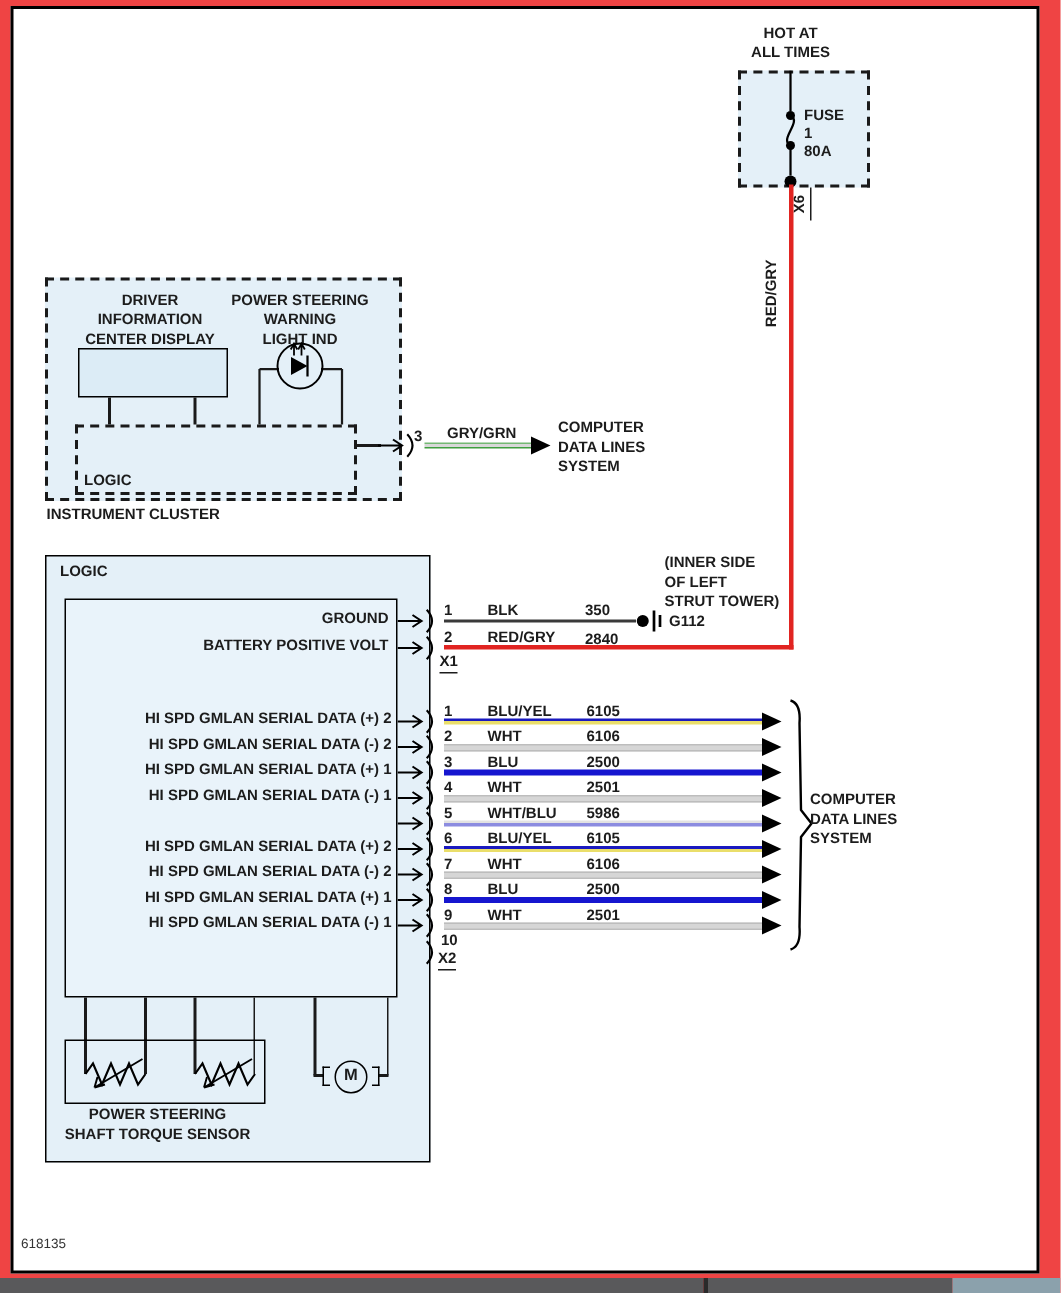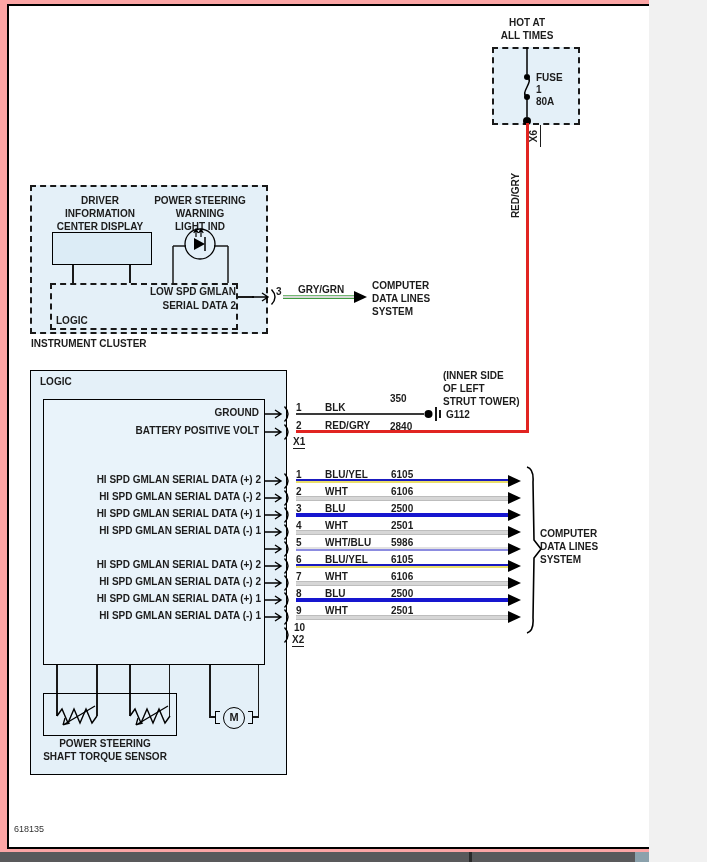--- a/index.html
+++ b/index.html
@@ -1,17 +1,17 @@
 <!DOCTYPE html>
 <html><head>
 <meta charset="utf-8">
 <style>
   html,body{margin:0;padding:0;}
   body{background:#f1f1f1;font-family:"Liberation Sans",sans-serif;}
-  #stage{position:relative;width:649px;height:862px;background:#fca5a5;overflow:hidden;}
+  #stage{position:relative;width:707px;height:862px;background:#ef4444;overflow:hidden;}
   .page{position:absolute;left:7px;top:4px;width:686px;height:845px;background:#ffffff;border:2px solid #000;box-sizing:border-box;}
   .lbl{position:absolute;font:700 10px "Liberation Sans",sans-serif;color:#1c1c1c;line-height:13px;white-space:pre-line;}
   .small{font:400 9px "Liberation Sans",sans-serif;color:#333;}
   .ctr{text-align:center;}
   .rt{text-align:right;}
   .box{position:absolute;box-sizing:border-box;}
   .fill{background:#e4f0f8;}
   .solid{border:1.5px solid #000;}
   .dash{border:2px dashed #1a1a1a;}
   .hline,.vline{position:absolute;background:#1a1a1a;}
@@ -69,22 +69,20 @@
 LIGHT IND</div>
   <svg style="position:absolute;left:168px;top:224px;" width="70" height="66" viewBox="0 0 70 66">
     <path d="M5,22 H18 M46,22 H60 M5,22 V59 M60,22 V59" stroke="#1a1a1a" stroke-width="1.5" fill="none"></path>
     <circle cx="32" cy="20" r="15" stroke="#000" stroke-width="1.3" fill="none"></circle>
     <polygon points="26,14 26,26 37,20" fill="#000"></polygon>
     <path d="M37,13 V27" stroke="#000" stroke-width="1.5"></path>
     <path d="M28,13 V6 M25.8,9 L28,5 L30.2,9 M33,13 V6 M30.8,9 L33,5 L35.2,9" stroke="#000" stroke-width="1.2" fill="none"></path>
   </svg>
   <div class="box" style="left:50px;top:283px;width:188px;height:47px;border:2px dashed #1a1a1a;"></div>
   <div class="lbl" style="left:56px;top:314px;">LOGIC</div>
-  <div class="lbl rt" style="left:130px;top:285px;width:106px;line-height:14px;">LOW SPD GMLAN
-SERIAL DATA 2</div>
   <div class="vline" style="left:72px;top:265px;width:1.5px;height:18px;"></div>
   <div class="vline" style="left:129px;top:265px;width:1.5px;height:18px;"></div>
 
   <div class="hline" style="left:238px;top:296px;width:16px;height:1.5px;"></div>
   <svg class="conn" style="left:252px;top:288px;" viewBox="0 0 27 18">
     <path d="M0,9 H15 M10,5 L16,9 L10,13 M19.5,1.5 Q26.5,9 19.5,16.5" fill="none" stroke="#000" stroke-width="1.4"></path>
   </svg>
   <div class="lbl" style="left:276px;top:285px;">3</div>
   <div class="wire w-grygrn" style="left:283px;top:295px;width:71px;"></div>
   <div class="lbl" style="left:298px;top:283px;">GRY/GRN</div>
@@ -98,21 +96,21 @@
   <div class="box solid" style="left:43px;top:399px;width:222px;height:266px;background:#e9f3fa;"></div>
   <div class="lbl small" style="left:14px;top:824px;">618135</div>
 
   <div class="lbl rt" style="left:100px;top:406px;width:159px;">GROUND</div>
   <svg class="conn" style="left:265px;top:405px;" viewBox="0 0 27 18">
       <path d="M0,9 H15 M10,5 L16,9 L10,13 M19.5,1.5 Q26.5,9 19.5,16.5" fill="none" stroke="#000" stroke-width="1.4"></path>
     </svg>
   <div class="lbl" style="left:296px;top:401px;">1</div>
   <div class="wire w-blk" style="left:296px;top:412.5px;width:128px;"></div>
   <div class="lbl" style="left:325px;top:401px;">BLK</div>
-  <div class="lbl" style="left:390px;top:392px;">350</div>
+  <div class="lbl" style="left:390px;top:401px;">350</div>
   <svg style="position:absolute;left:423px;top:405px;" width="22" height="18" viewBox="0 0 22 18">
     <circle cx="5.5" cy="9" r="4" fill="#000"></circle>
     <path d="M13,2 V16 M17,5 V13" stroke="#000" stroke-width="1.8"></path>
   </svg>
   <div class="lbl" style="left:443px;top:369px;">(INNER SIDE
 OF LEFT
 STRUT TOWER)</div>
   <div class="lbl" style="left:446px;top:408px;">G112</div>
 
   <div class="lbl rt" style="left:100px;top:424px;width:159px;">BATTERY POSITIVE VOLT</div>

